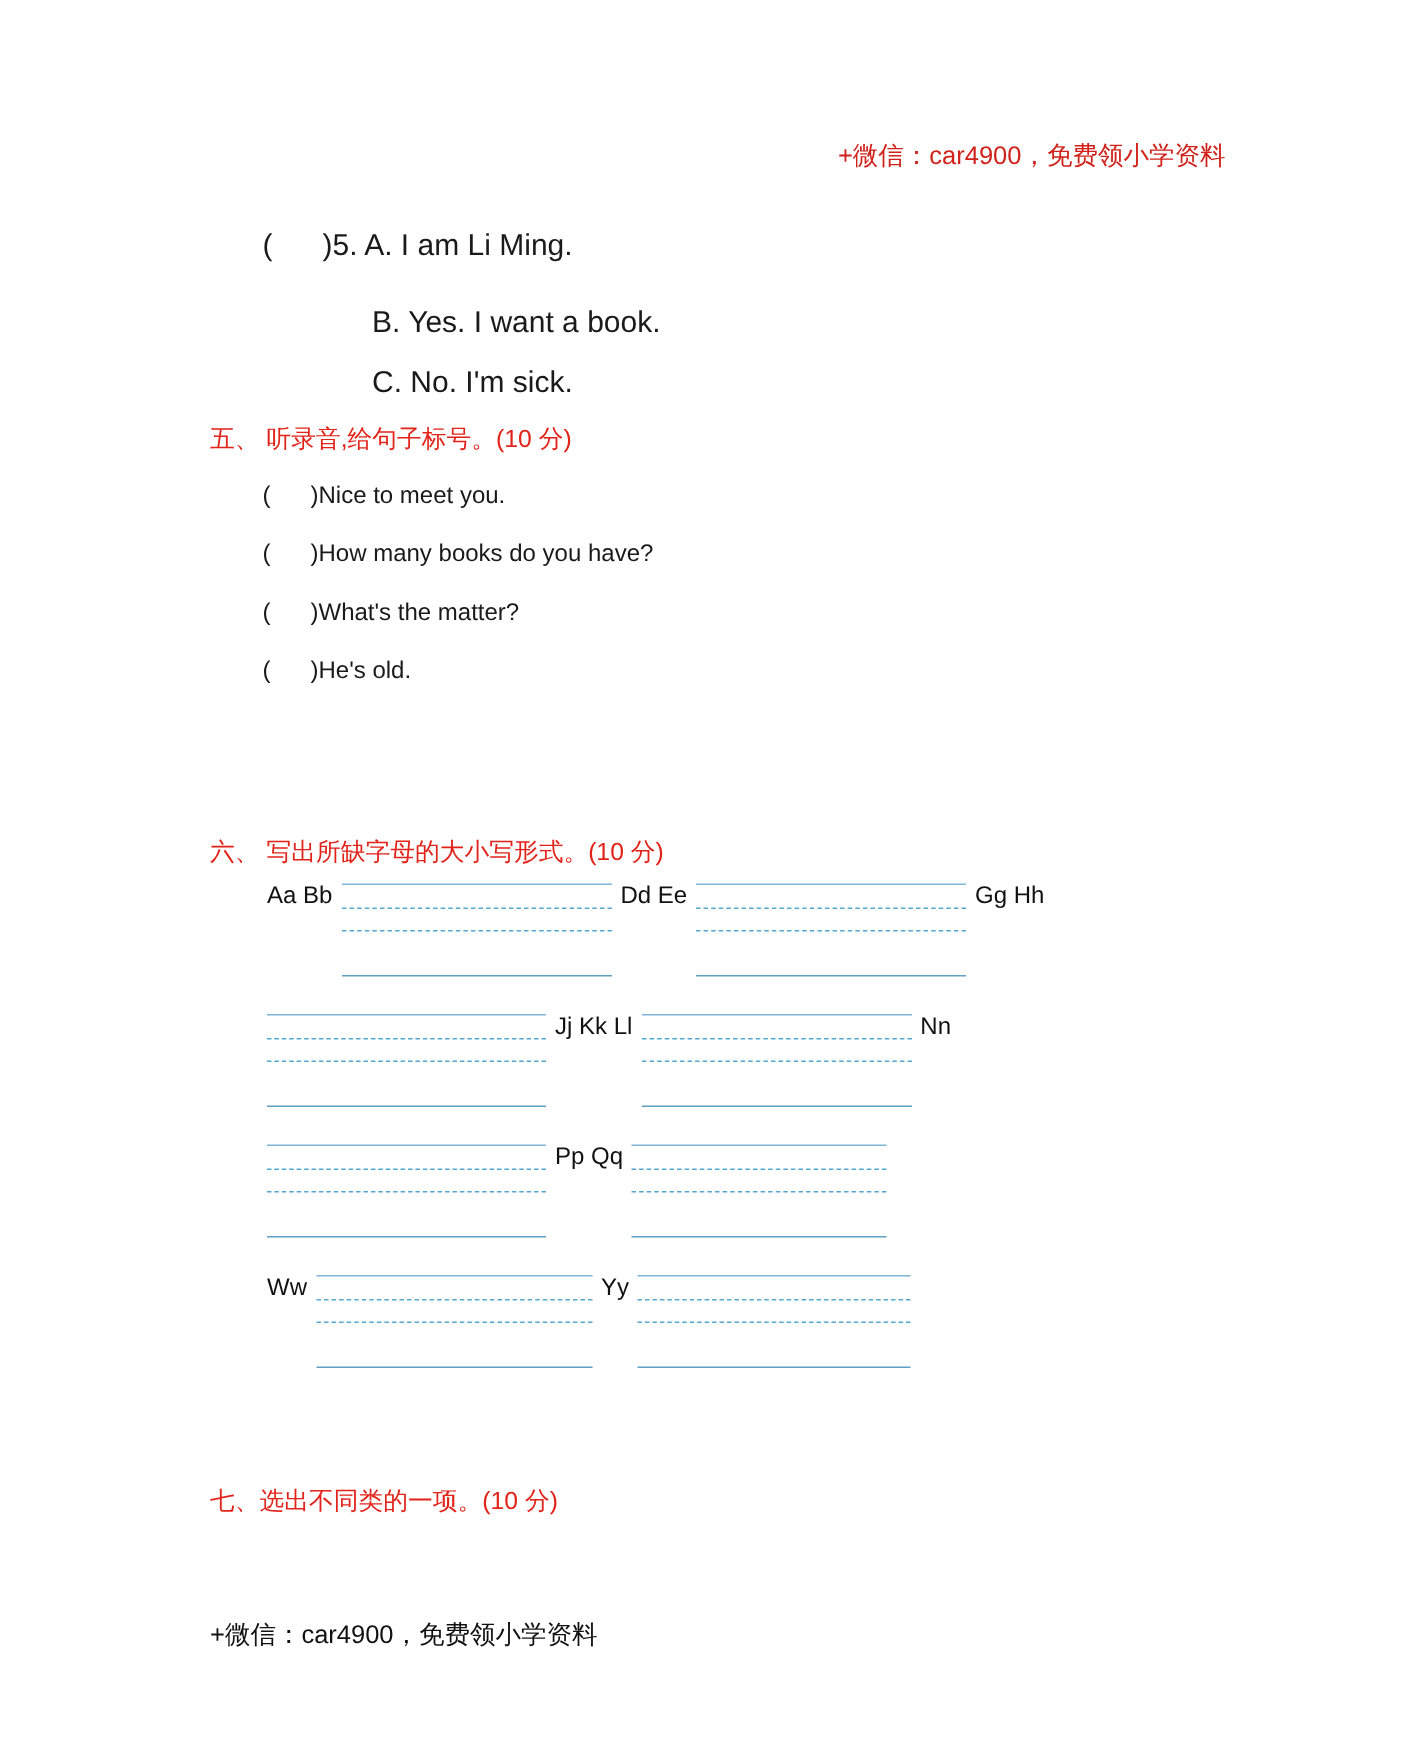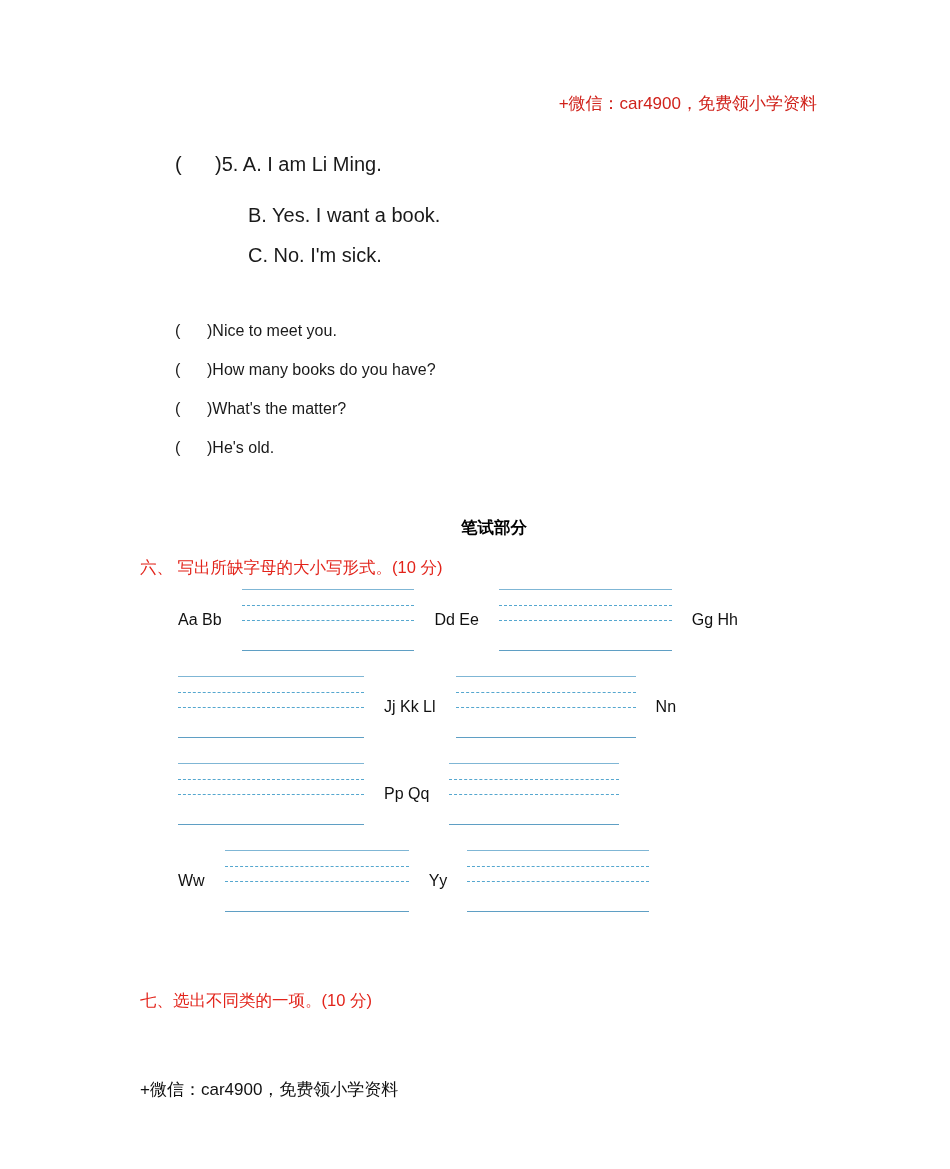--- a/index.html
+++ b/index.html
@@ -47,22 +47,22 @@
   .written-title{
     left:38px; width:912px; top:493px;
     text-align:center;
     font-size:16.5px;
     font-weight:bold;
     color:#000;
   }
   .grids{left:178px; top:565px; width:560px;}
   .g-row{
     display:flex;
-    align-items:center;
-    gap:20px;
+    align-items:flex-start;
+    gap:6px;
     margin-bottom:25px;
   }
   .g-label{
     font-size:16px;
     color:#111;
     white-space:nowrap;
     line-height:1.1;
   }
   .grid4{
     position:relative;
@@ -89,29 +89,29 @@
 <body>
 
 <div class="page">
 
   <div class="abs wm-top">+微信：car4900，免费领小学资料</div>
 
   <div class="abs q-line q5a">(      )5. A. I am Li Ming.</div>
   <div class="abs q-line q5b">B. Yes. I want a book.</div>
   <div class="abs q-line q5c">C. No. I'm sick.</div>
 
+  <div class="abs sec-heading s5-head">五、 听录音,给句子标号。(10 分)</div>
 
   <div class="abs s5-items">
     <div class="q-item">(      )Nice to meet you.</div>
     <div class="q-item">(      )How many books do you have?</div>
     <div class="q-item">(      )What's the matter?</div>
     <div class="q-item">(      )He's old.</div>
   </div>
 
-  <div class="abs written-title">笔试部分</div>
 
   <div class="abs sec-heading s6-head">六、 写出所缺字母的大小写形式。(10 分)</div>
 
   <div class="abs grids">
 
     <div class="g-row">
       <span class="g-label">Aa Bb</span>
       <div class="grid4 w180"></div>
       <span class="g-label">Dd Ee</span>
       <div class="grid4 w180"></div>

